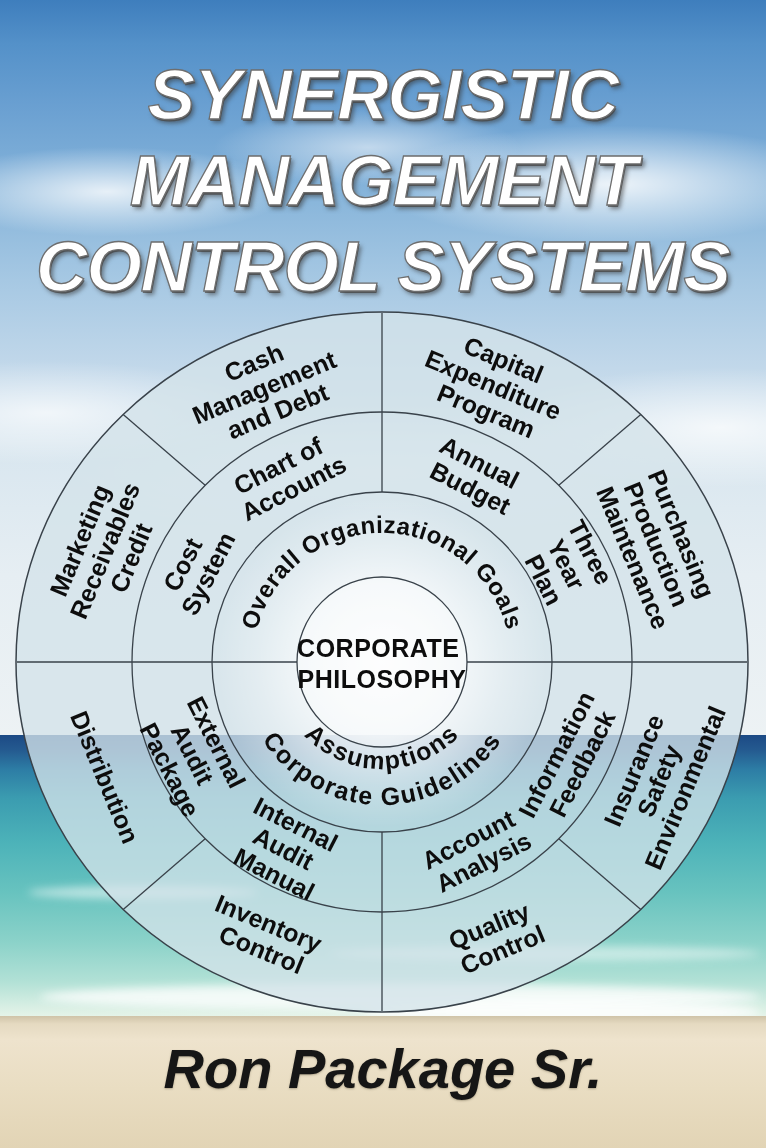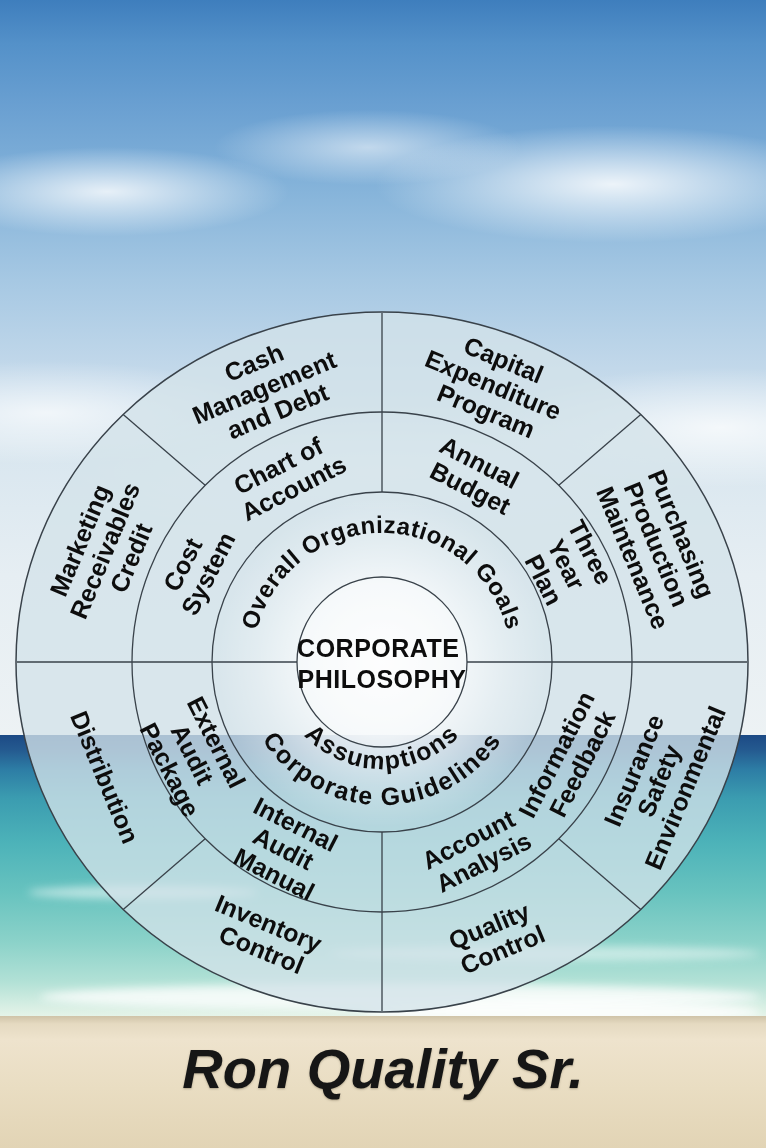--- a/index.html
+++ b/index.html
@@ -70,20 +70,25 @@
 <div class="cover">
 
   <div class="sky"></div>
   <div class="sea"></div>
   <div class="foam foam-a"></div>
   <div class="foam foam-b"></div>
   <div class="foam foam-c"></div>
   <div class="foam foam-d"></div>
   <div class="sand"></div>
 
+  <div class="title">
+    <div class="title-line">SYNERGISTIC</div>
+    <div class="title-line">MANAGEMENT</div>
+    <div class="title-line">CONTROL SYSTEMS</div>
+  </div>
 
   <svg class="wheel" width="766" height="1148" viewBox="0 0 766 1148">
     <defs>
       <radialGradient id="glowGrad" cx="50%" cy="50%" r="50%">
         <stop offset="0%" stop-color="#ffffff" stop-opacity="0.95"></stop>
         <stop offset="45%" stop-color="#ffffff" stop-opacity="0.70"></stop>
         <stop offset="75%" stop-color="#ffffff" stop-opacity="0.28"></stop>
         <stop offset="100%" stop-color="#ffffff" stop-opacity="0"></stop>
       </radialGradient>
       <path id="arc-inner-top" d="M 253.7 648.5 A 129 129 0 0 1 510.3 648.5" fill="none"></path>
@@ -188,15 +193,15 @@
     <text text-anchor="middle" transform="translate(105,777) rotate(67.5)">
       <tspan x="0" dy="9">Distribution</tspan>
     </text>
     <text text-anchor="middle" transform="translate(105,547) rotate(-67.5)">
       <tspan x="0" dy="-17">Marketing</tspan>
       <tspan x="0" dy="27">Receivables</tspan>
       <tspan x="0" dy="27">Credit</tspan>
     </text>
   </svg>
 
-  <div class="author">Ron Quality Sr.</div>
+  <div class="author">Ron Package Sr.</div>
 
 </div>
 
 </body></html>

